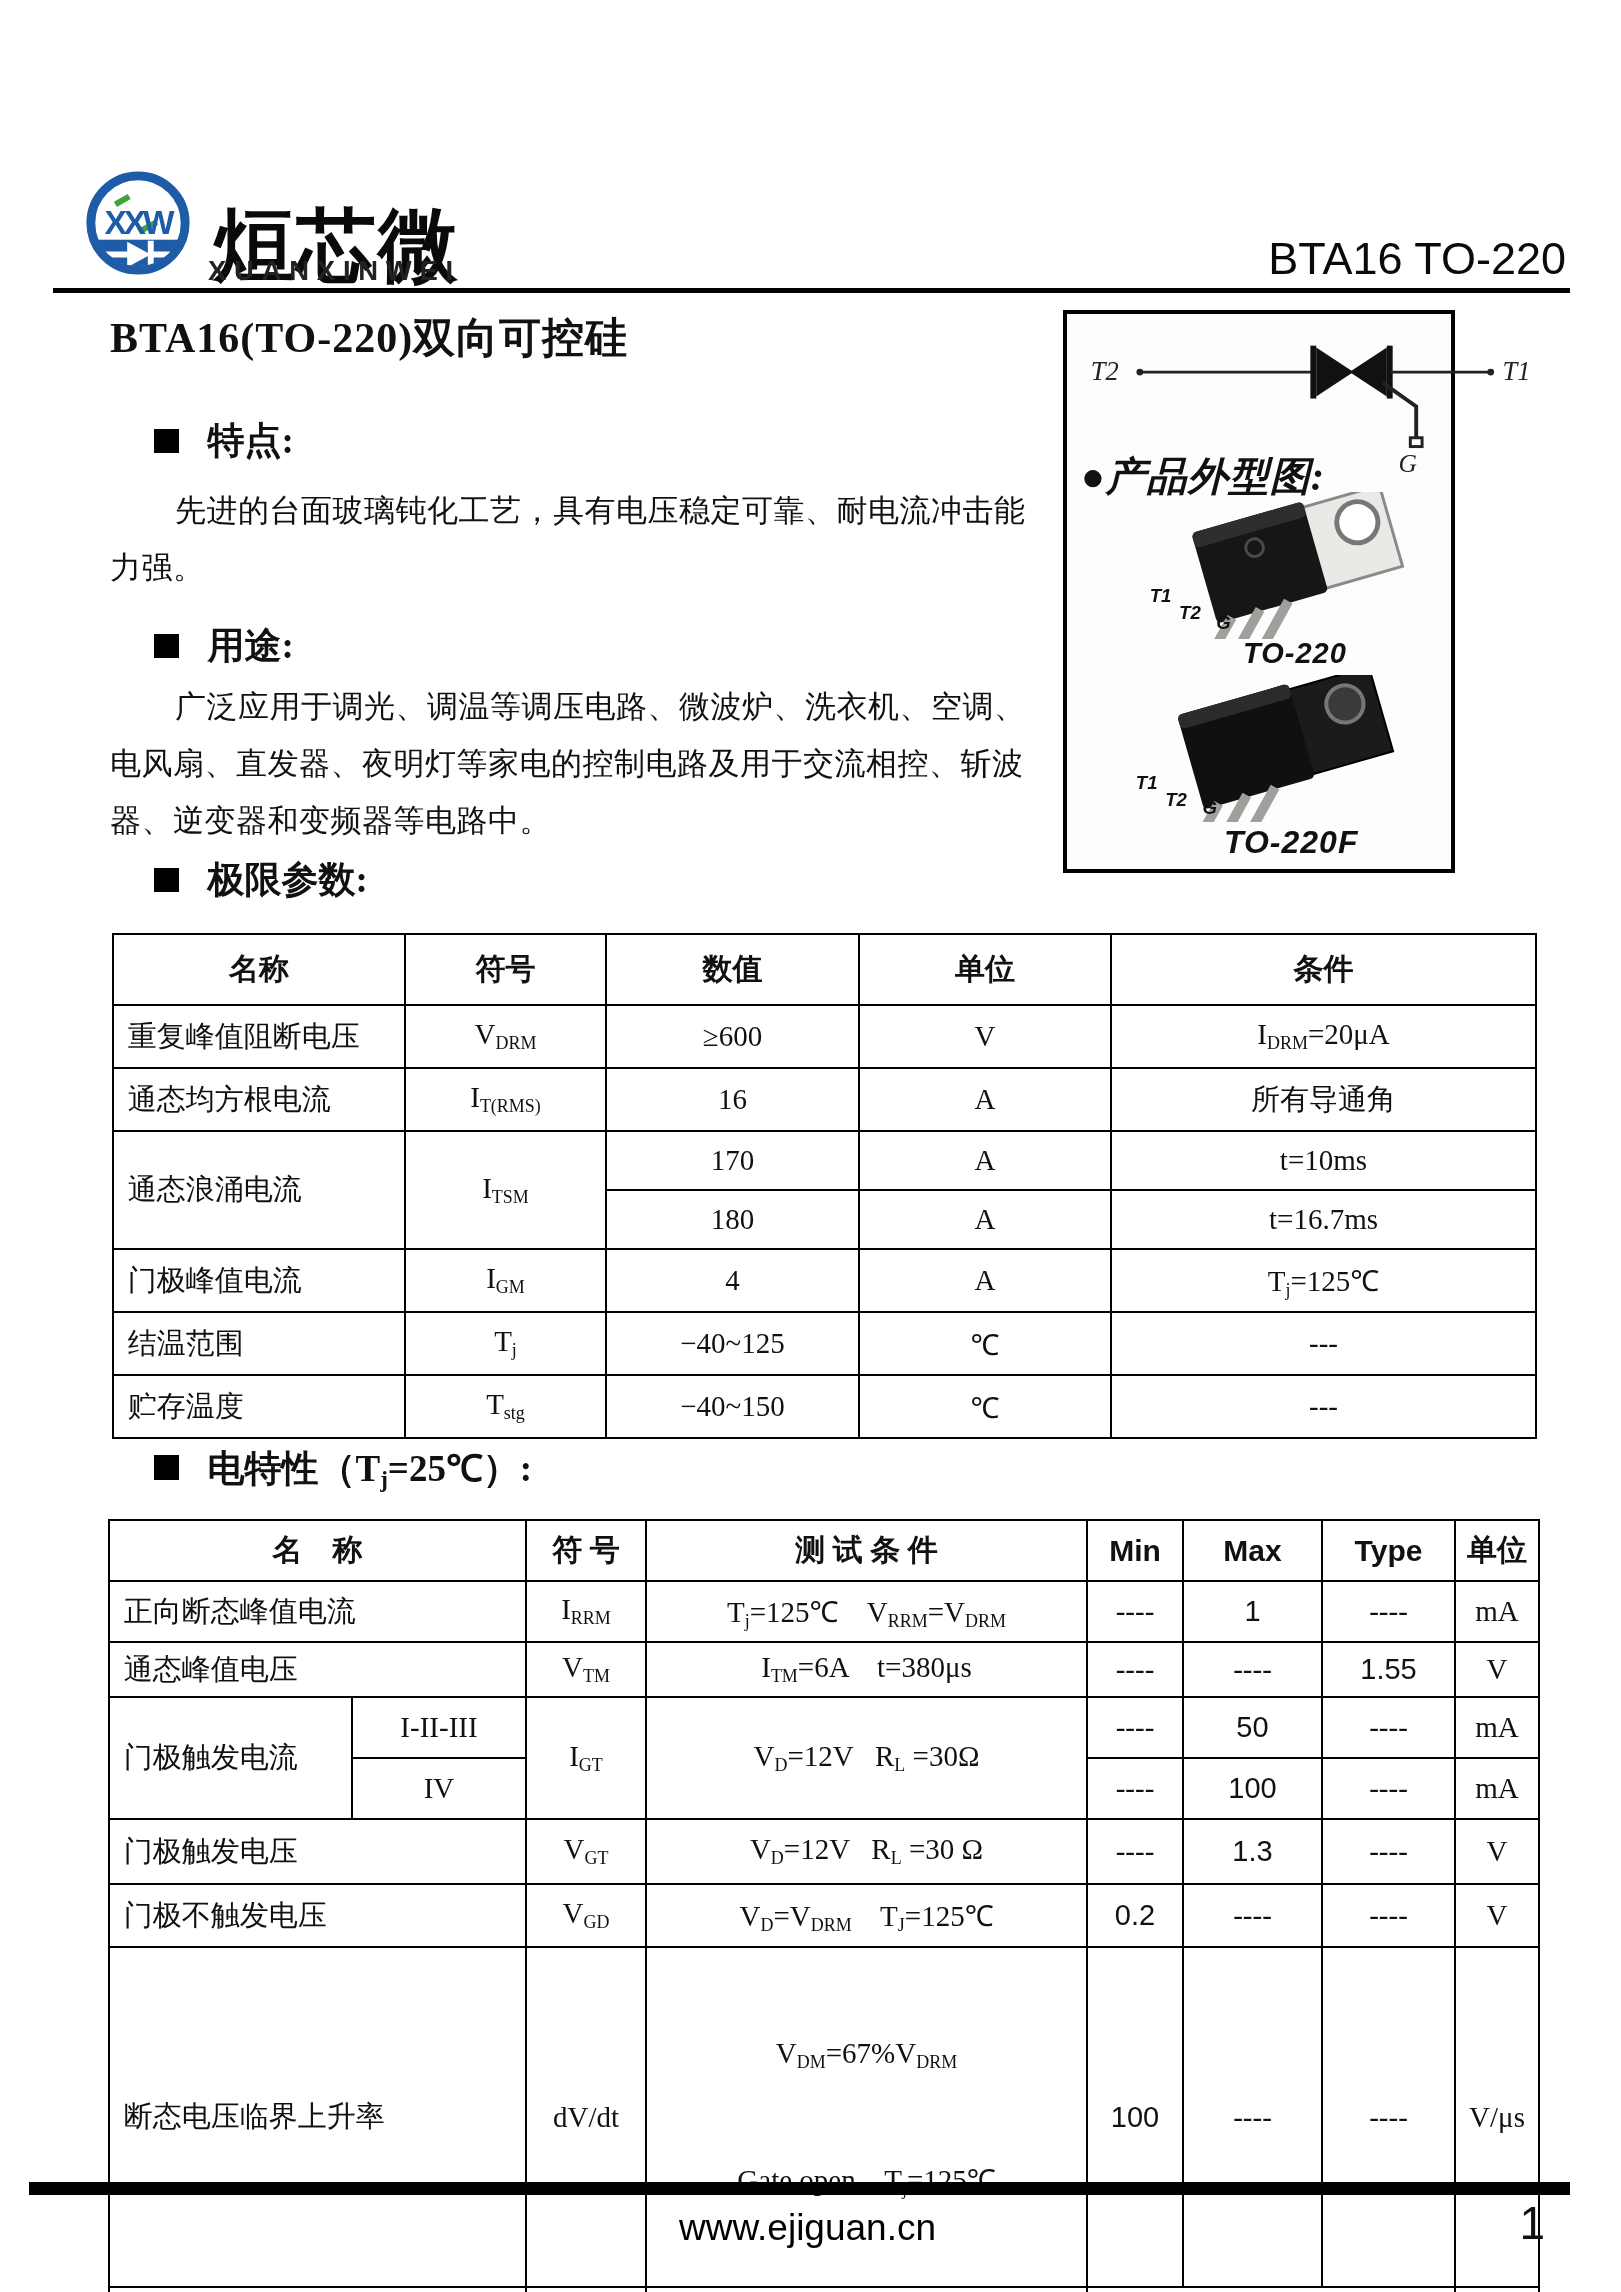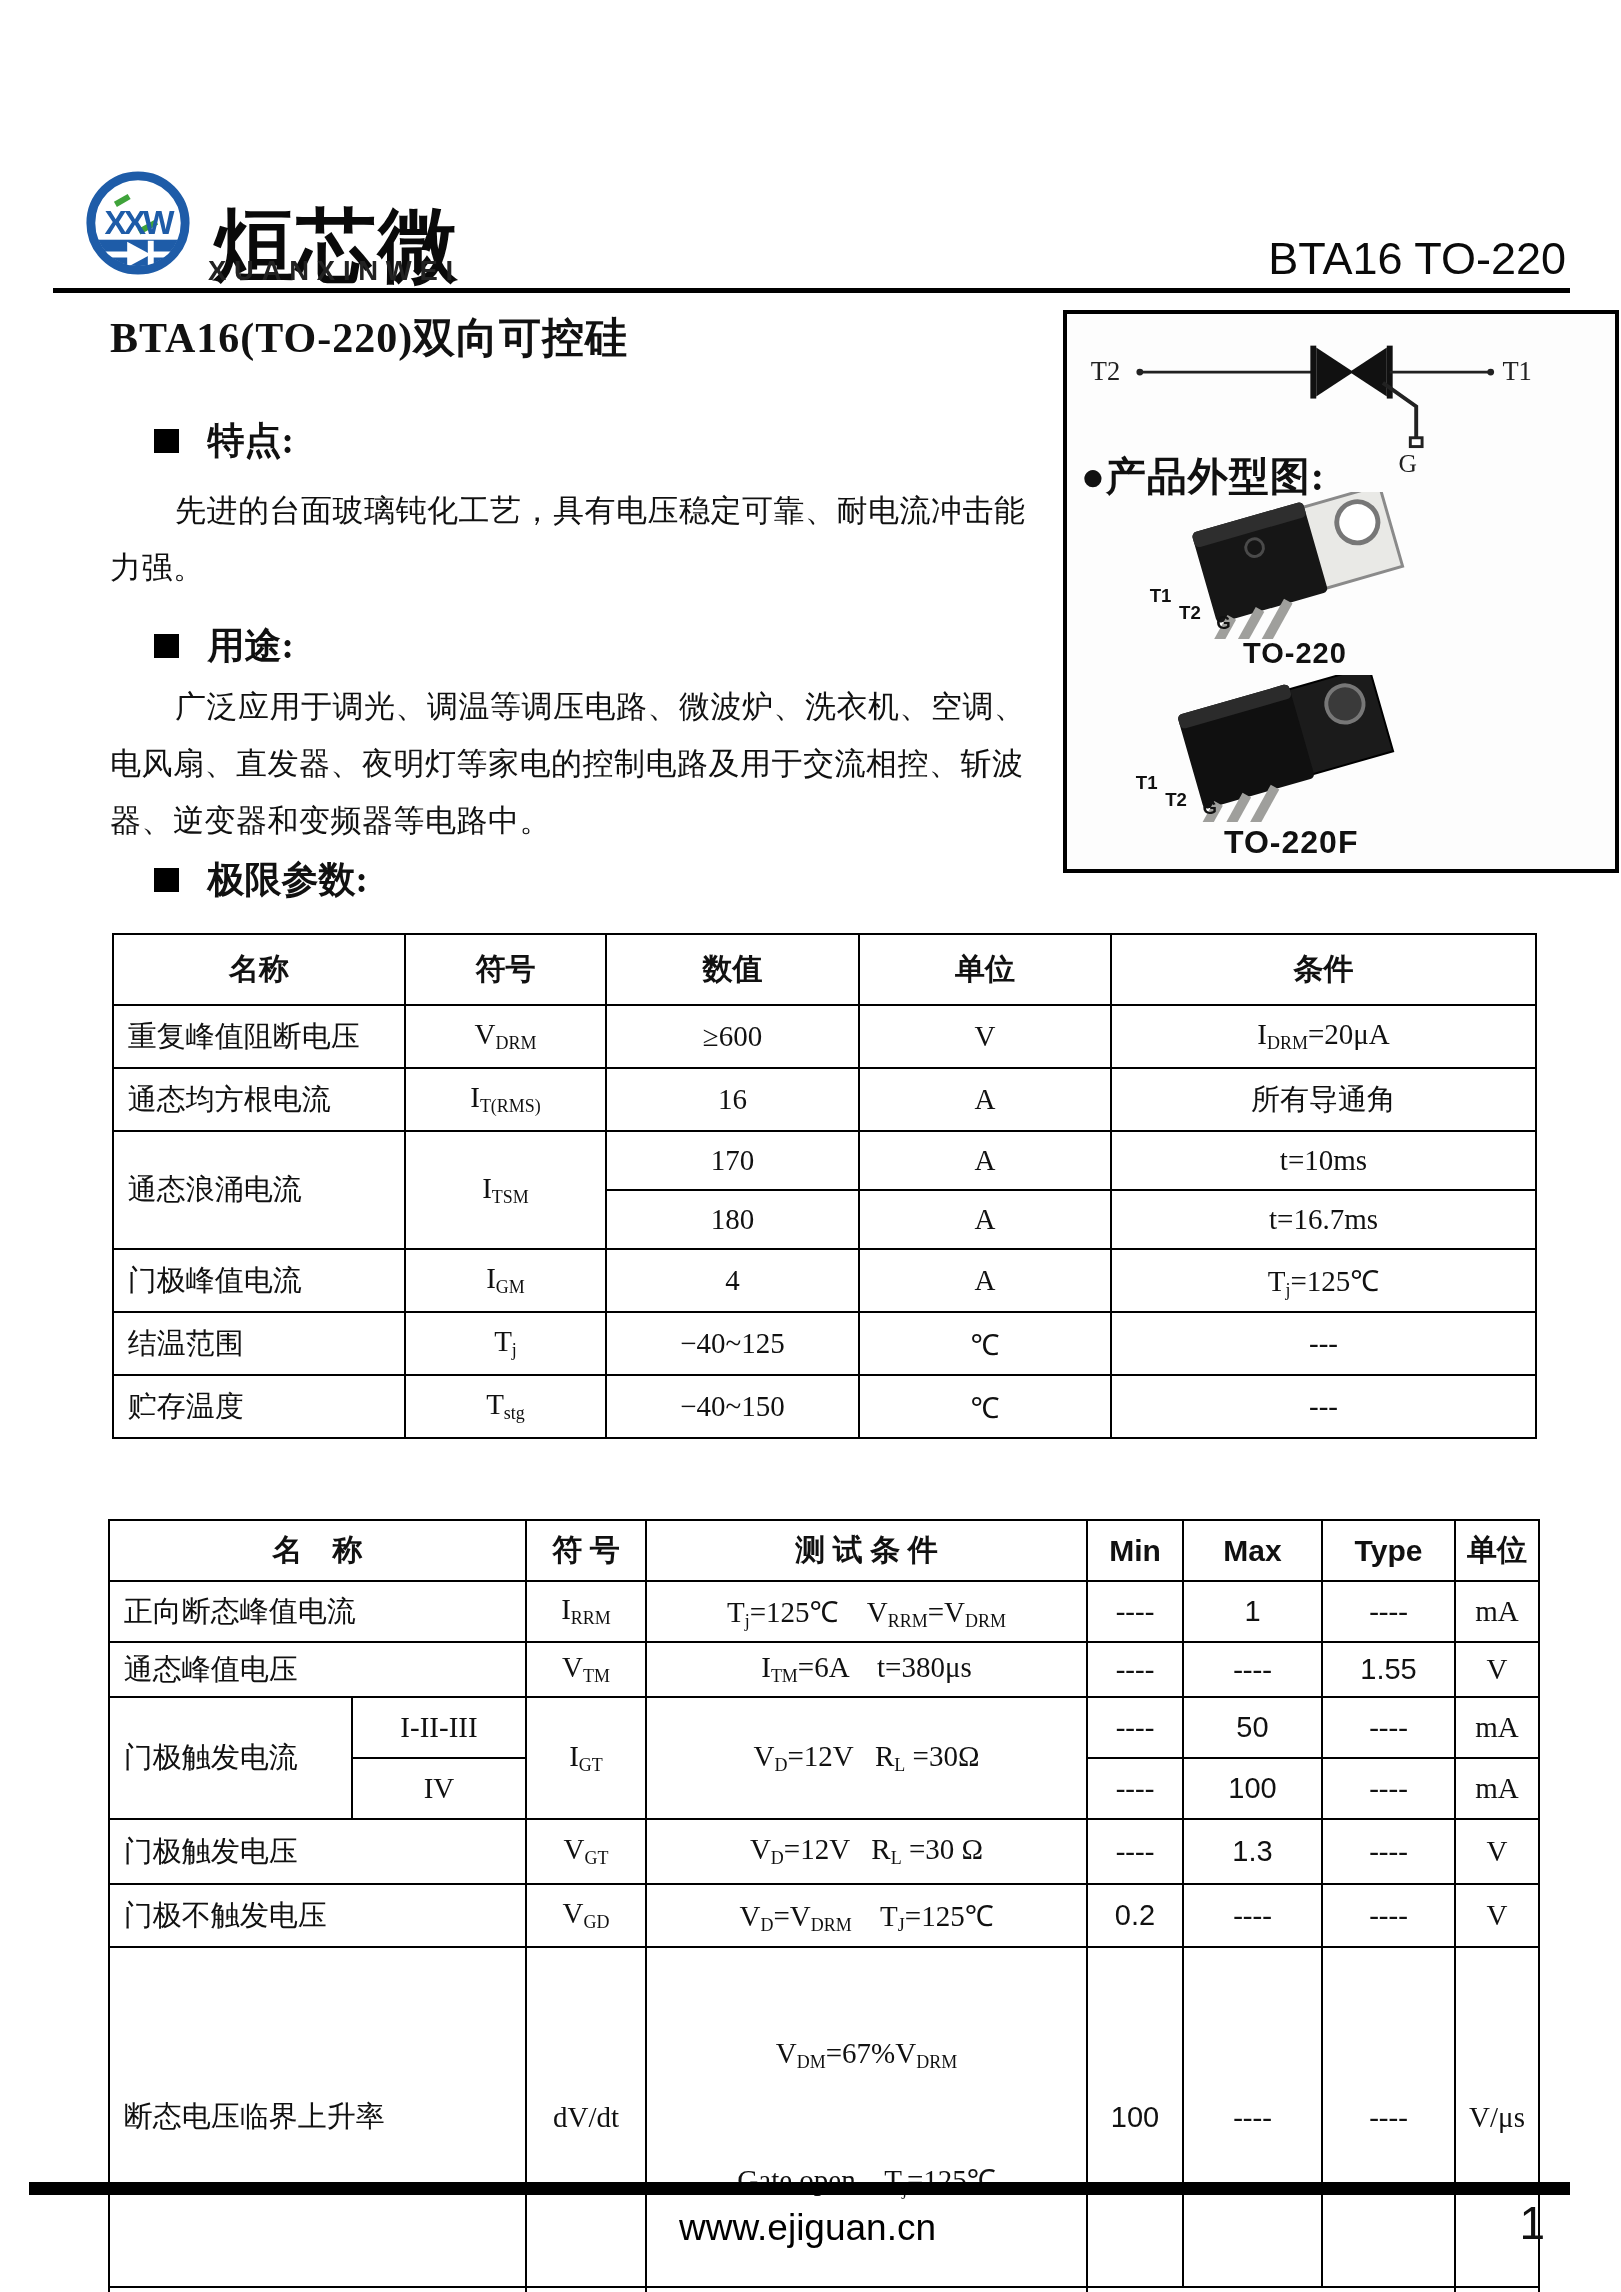--- a/index.html
+++ b/index.html
@@ -19,21 +19,21 @@
   .header-rule{left:53px;top:288px;width:1517px;height:4.9px;background:#000;}
 
   .doc-title{left:110px;top:310px;font-size:42px;font-weight:bold;letter-spacing:1px;}
 
   .section{display:flex;align-items:center;gap:29px;font-size:37px;font-weight:bold;margin-left:40px;}
   .bullet-square{width:24.5px;height:24.5px;background:#000;display:inline-block;flex:0 0 auto;}
   .para{width:956px;font-size:31px;line-height:57px;letter-spacing:0.5px;}
   .para .indent{text-indent:65px;}
 
   
-  .outline-box{left:1063px;top:310px;width:556px;height:563px;border:4.9px solid #000;box-sizing:border-box;background:#fdfdfd;}
+  .outline-box{left:1063px;top:310px;width:392px;height:563px;border:4.9px solid #000;box-sizing:border-box;background:#fdfdfd;font-style:italic;}
   .outline-label{left:13.7px;top:135px;font-size:40px;font-weight:bold;letter-spacing:1px;}
   .pkg-caption{font-size:29px;font-weight:bold;font-family:"Liberation Sans",sans-serif;letter-spacing:1px;}
 
   
   table{border-collapse:collapse;table-layout:fixed;background:#fff;}
   .dtable{border:2.9px solid #000;}
   .dtable th,.dtable td{border:2.5px solid #000;text-align:center;vertical-align:middle;font-size:29px;padding:0 5.9px;overflow:hidden;}
   .dtable th{font-weight:bold;font-size:30px;}
   .dtable td.lname{text-align:left;padding-left:13.7px;}
   .sym{font-size:31px;}
@@ -212,20 +212,24 @@
     <tr style="height:63px">
       <td class="lname">贮存温度</td>
       <td class="sym">T<sub>stg</sub></td>
       <td>−40~150</td>
       <td>℃</td>
       <td>---</td>
     </tr>
   </tbody>
     </table>
 
+  <div class="abs section" style="left:114px;top:1441px;">
+    <span class="bullet-square"></span>
+    <span>电特性（T<sub>j</sub>=25℃）:</span>
+  </div>
 
   <table class="abs dtable" style="left:108px;top:1519px;width:1431px;">
     <colgroup>
       <col style="width:243px">
         <col style="width:174px">
         <col style="width:120px">
         <col style="width:441px">
       <col style="width:96px">
         <col style="width:139px">
         <col style="width:133px">

